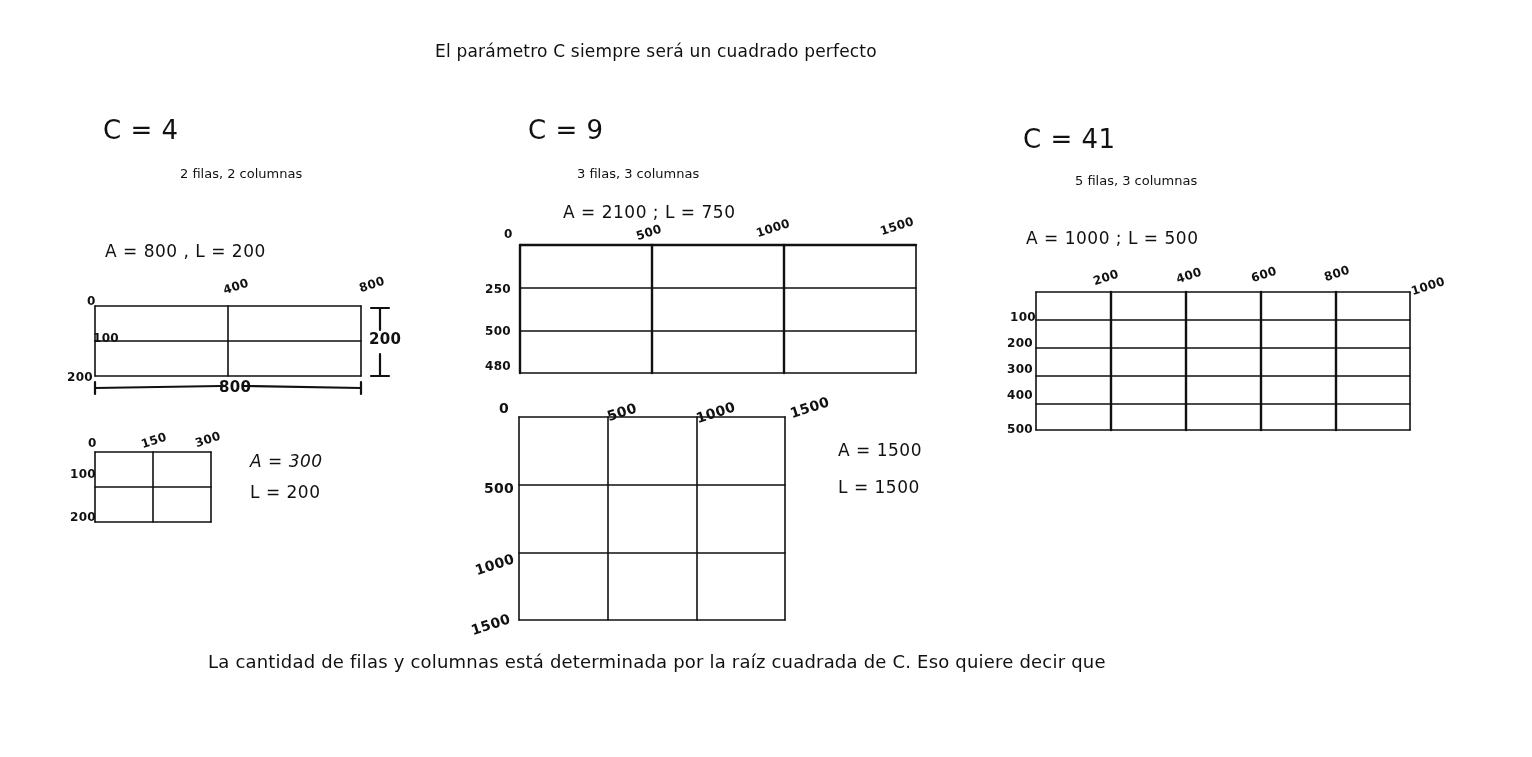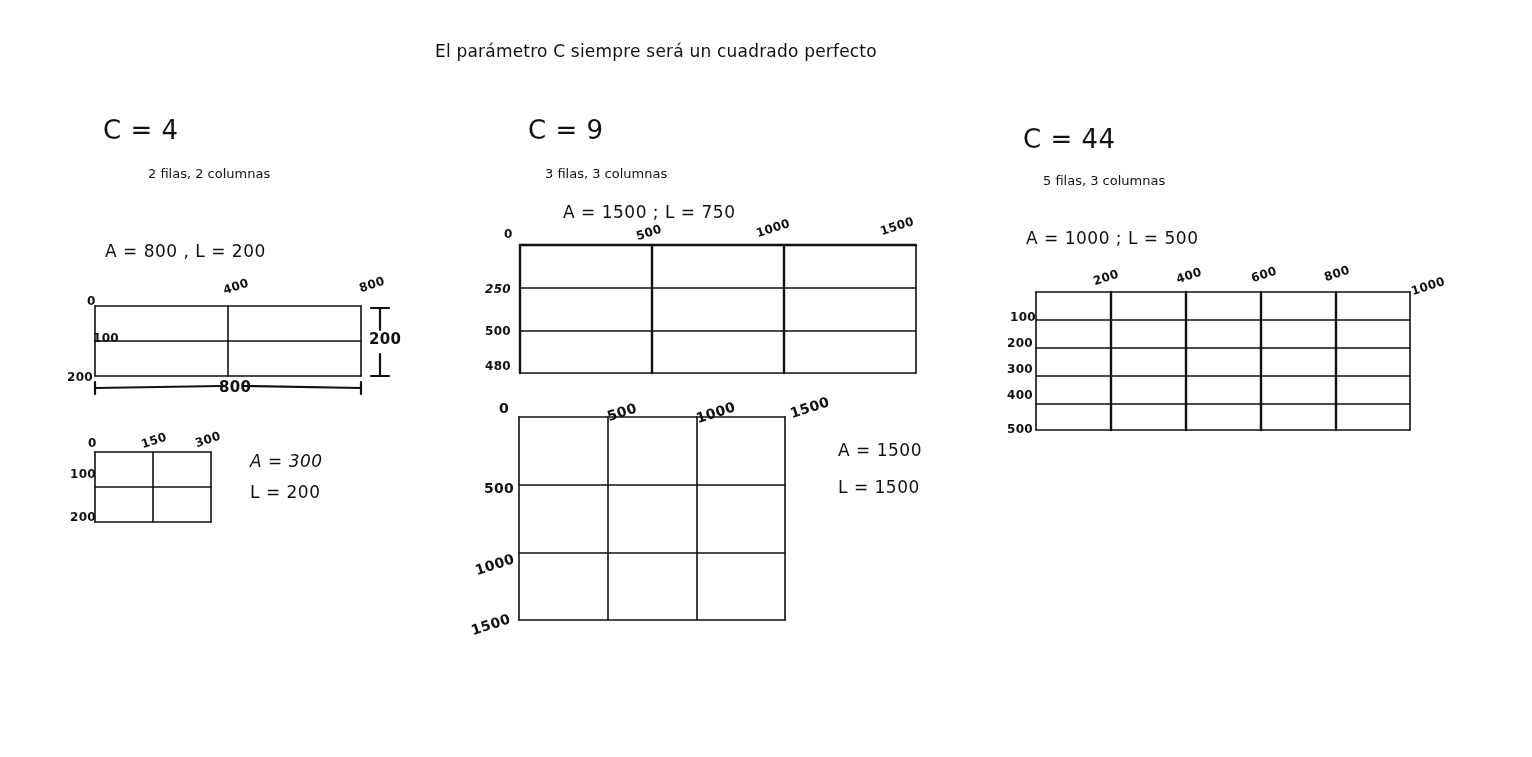--- a/index.html
+++ b/index.html
@@ -30,20 +30,21 @@
   .title {
     font-size: 17px;
     letter-spacing: 0.2px;
   }
   .case-label {
     font-size: 26px;
     letter-spacing: 0.5px;
   }
   .sub-label {
     font-size: 13px;
+    margin-left: 32px;
   }
   .dim-label {
     font-size: 17px;
     letter-spacing: 0.5px;
   }
   .tick {
     font-size: 12px;
     font-weight: bold;
     letter-spacing: 0.3px;
   }
@@ -131,27 +132,27 @@
     <line x1="58" y1="0" x2="58" y2="70"></line>
     <line x1="116" y1="0" x2="116" y2="70"></line>
   </svg>
 
   <div class="txt dim-label" style="left:243px; top:452px;font-style:italic;">A = 300</div>
   <div class="txt dim-label" style="left:243px; top:483px;">L = 200</div>
 
   <div class="txt case-label" style="left:521px; top:116px;">C = 9</div>
   <div class="txt sub-label" style="left:538px; top:167px;">3 filas, 3 columnas</div>
 
-  <div class="txt dim-label" style="left:556px; top:203px;">A = 1500 ;  L = 750</div>
+  <div class="txt dim-label" style="left:556px; top:203px;">A = 2100 ;  L = 750</div>
 
   <div class="txt tick" style="left:497px; top:228px;">0</div>
   <div class="txt tick tick-rot" style="left:632px; top:230px;">500</div>
   <div class="txt tick tick-rot" style="left:752px; top:227px;">1000</div>
   <div class="txt tick tick-rot" style="left:876px; top:225px;">1500</div>
-  <div class="txt tick" style="left:478px; top:283px;font-style:italic;">250</div>
+  <div class="txt tick" style="left:478px; top:283px;">250</div>
   <div class="txt tick" style="left:478px; top:325px;">500</div>
   <div class="txt tick" style="left:478px; top:360px;">480</div>
 
   <svg class="grid" style="left:513px; top:245px;" width="400" height="130">
     <line x1="0" y1="0" x2="396" y2="0" class="thick"></line>
     <line x1="0" y1="43" x2="396" y2="43"></line>
     <line x1="0" y1="86" x2="396" y2="86"></line>
     <line x1="0" y1="128" x2="396" y2="128"></line>
     <line x1="0" y1="0" x2="0" y2="128" class="thick"></line>
     <line x1="132" y1="0" x2="132" y2="128" class="thick"></line>
@@ -174,21 +175,21 @@
     <line x1="0" y1="203" x2="266" y2="203"></line>
     <line x1="0" y1="0" x2="0" y2="203"></line>
     <line x1="89" y1="0" x2="89" y2="203"></line>
     <line x1="178" y1="0" x2="178" y2="203"></line>
     <line x1="266" y1="0" x2="266" y2="203"></line>
   </svg>
 
   <div class="txt dim-label" style="left:831px; top:441px;">A = 1500</div>
   <div class="txt dim-label" style="left:831px; top:478px;">L = 1500</div>
 
-  <div class="txt case-label" style="left:1016px; top:125px;">C = 44</div>
+  <div class="txt case-label" style="left:1016px; top:125px;">C = 41</div>
   <div class="txt sub-label" style="left:1036px; top:174px;">5 filas, 3 columnas</div>
 
   <div class="txt dim-label" style="left:1019px; top:229px;">A = 1000  ;  L = 500</div>
 
   <div class="txt tick tick-rot" style="left:1089px; top:275px;">200</div>
   <div class="txt tick tick-rot" style="left:1172px; top:273px;">400</div>
   <div class="txt tick tick-rot" style="left:1247px; top:272px;">600</div>
   <div class="txt tick tick-rot" style="left:1320px; top:271px;">800</div>
   <div class="txt tick tick-rot" style="left:1407px; top:285px;">1000</div>
 
@@ -206,14 +207,15 @@
     <line x1="0" y1="112" x2="374" y2="112"></line>
     <line x1="0" y1="138" x2="374" y2="138"></line>
     <line x1="0" y1="0" x2="0" y2="138"></line>
     <line x1="75" y1="0" x2="75" y2="138" class="thick"></line>
     <line x1="150" y1="0" x2="150" y2="138" class="thick"></line>
     <line x1="225" y1="0" x2="225" y2="138" class="thick"></line>
     <line x1="300" y1="0" x2="300" y2="138" class="thick"></line>
     <line x1="374" y1="0" x2="374" y2="138"></line>
   </svg>
 
+  <div class="txt footer" style="left:201px; top:648px;">La cantidad de filas y columnas está determinada por la raíz cuadrada de C. Eso quiere decir que</div>
 
 </div>
 
 </body></html>

